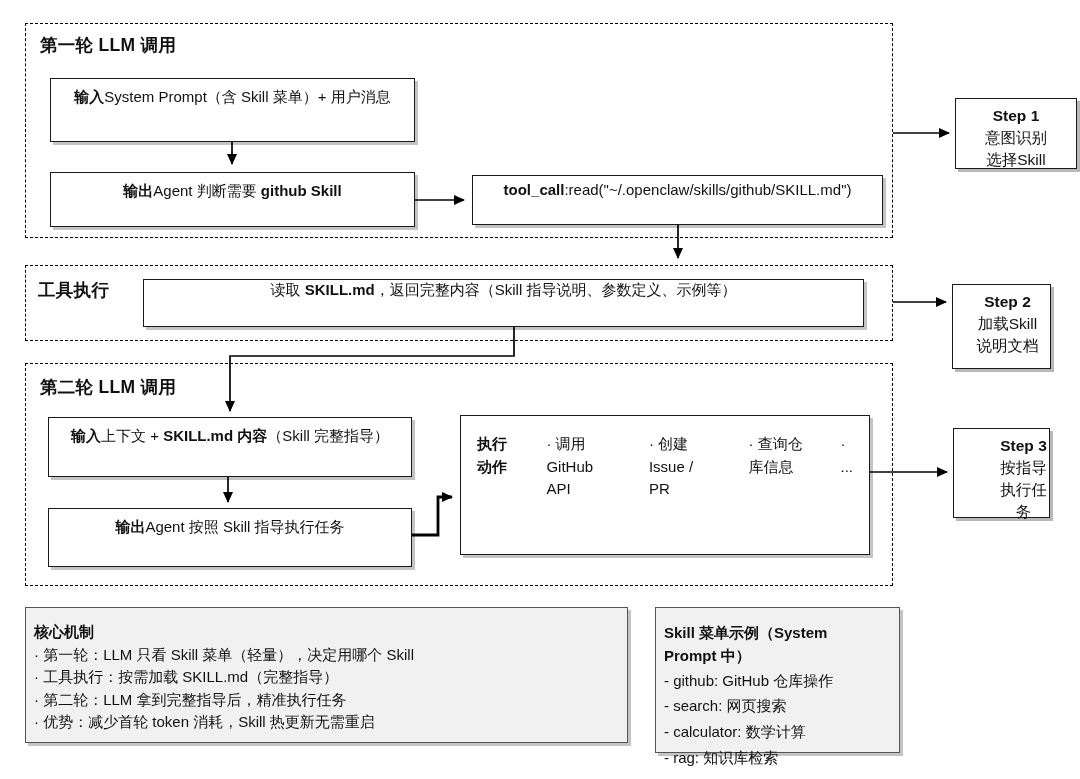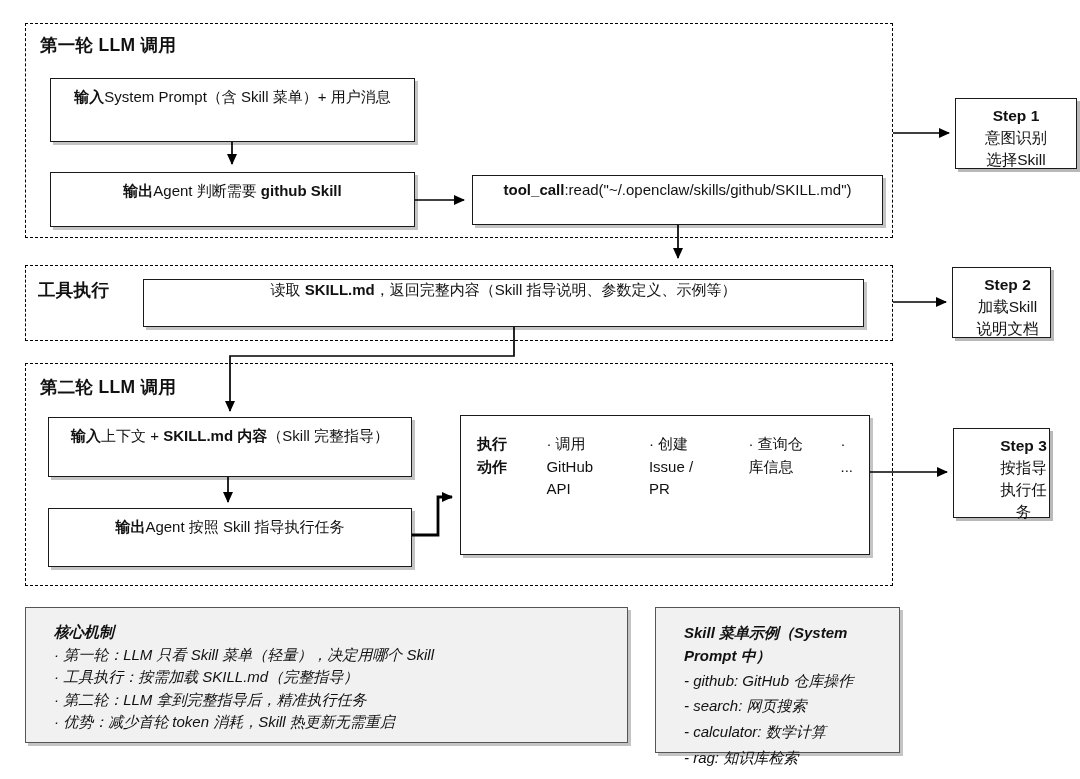--- a/index.html
+++ b/index.html
@@ -24,21 +24,21 @@
   .b{font-weight:bold;}
   .mono-ish{white-space:nowrap;}
 
   .step{position:absolute;background:var(--box-bg);border:1.5px solid var(--box-border);
         box-shadow:3px 3px 0 #b9b9b9;box-sizing:border-box;text-align:center;
         font-size:15.5px;line-height:1.42;padding-top:6px;}
   .step .stitle{font-weight:bold;}
 
   .note{position:absolute;background:var(--note-bg);border:1.4px solid var(--note-border);
         box-shadow:3px 3px 0 var(--shadow);box-sizing:border-box;font-size:15px;
-        padding:13px 15px 0 28px;font-style:italic;}
+        padding:13px 15px 0 8px;}
   .note .ntitle{font-weight:bold;line-height:1.5;}
   .note .nitem{line-height:1.5;}
   .note.menu .ntitle{line-height:1.55;}
   .note.menu .nitem{line-height:1.72;}
 
   .actions-item{line-height:1.5;}
 
   svg.connectors{position:absolute;left:0;top:0;width:1080px;height:779px;z-index:6;pointer-events:none;}
   .flow{z-index:3;}
 </style>
@@ -91,21 +91,21 @@
     <div class="actions-item">· 查询仓库信息</div>
     <div class="actions-item">· ...</div>
   </div>
 
   <div class="step" style="left:955px;top:98px;width:122px;height:71px;">
     <div class="stitle">Step 1</div>
     <div>意图识别</div>
     <div>选择Skill</div>
   </div>
 
-  <div class="step" style="left:952px;top:267px;width:99px;height:71px;padding-left:12px;">
+  <div class="step" style="left:952px;top:284px;width:99px;height:85px;padding-left:12px;">
     <div class="stitle">Step 2</div>
     <div>加载Skill</div>
     <div>说明文档</div>
   </div>
 
   <div class="step" style="left:953px;top:428px;width:97px;height:90px;padding-left:44px;">
     <div class="stitle">Step 3</div>
     <div>按指导</div>
     <div>执行任务</div>
   </div>

